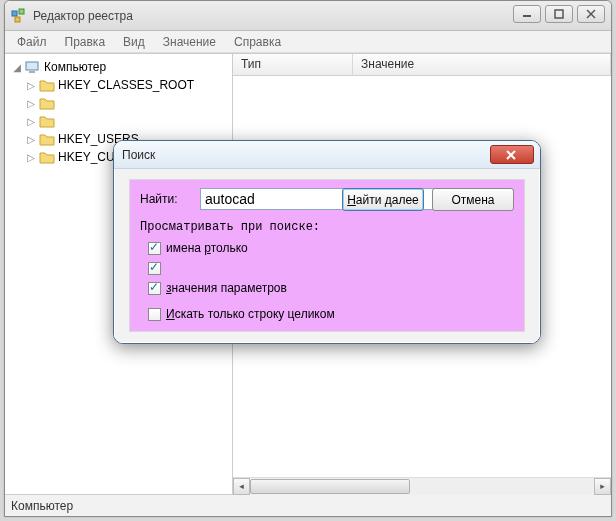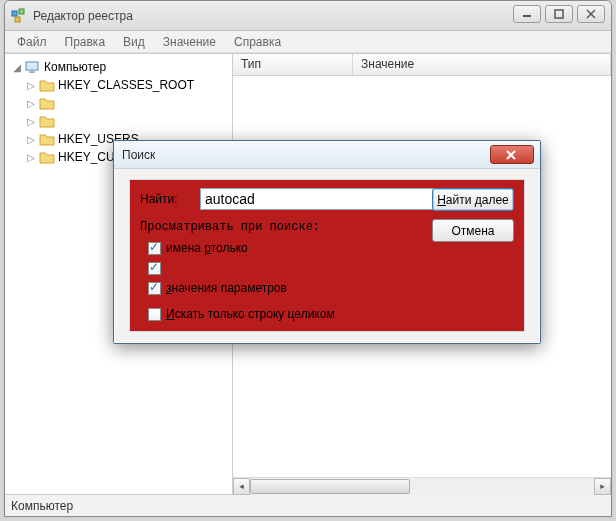--- a/index.html
+++ b/index.html
@@ -184,21 +184,21 @@
 
     
     .dialog {
       position: absolute;
       left: 113px;
       top: 140px;
       width: 428px;
       height: 204px;
       background: #fff;
       border: 1px solid #4a6a8a;
-      border-radius: 2px;
+      border-radius: 10px;
       box-shadow: 0 4px 18px rgba(0,0,0,0.45);
       overflow: hidden;
     }
     .dlg-titlebar {
       height: 28px;
       background: linear-gradient(#f5f9fd, #dfeaf5);
       border-bottom: 1px solid #c6d4e2;
       display: flex;
       align-items: center;
       padding: 0 8px;
@@ -225,21 +225,21 @@
     }
     .dlg-body {
       padding: 10px 14px;
       background: #f2f2f2;
       height: calc(100% - 28px);
       border: 1px solid #fff;
       border-top: 0;
       position: relative;
     }
     .dlg-inner {
-      background: #b91c1c;
+      background: #f0abfc;
       border: 1px solid #d9d9d9;
       padding: 8px 10px 6px;
       height: 100%;
       position: relative;
     }
     .find-row {
       display: flex;
       align-items: center;
       margin-bottom: 10px;
     }
@@ -298,21 +298,21 @@
       left:0;top:-3px;
       font-size:12px;
       color:#2a6db2;
     }
     .chk-label .u { text-decoration: underline; }
     .btn-col {
       position: absolute;
       right: 10px;
       top: 8px;
       display: flex;
-      flex-direction: column;
+      flex-direction: row;
       gap: 8px;
     }
     .options-block{
       width: 290px;
     }
     .matchwhole{
       margin-top:6px;
     }
   </style>
 </head>

